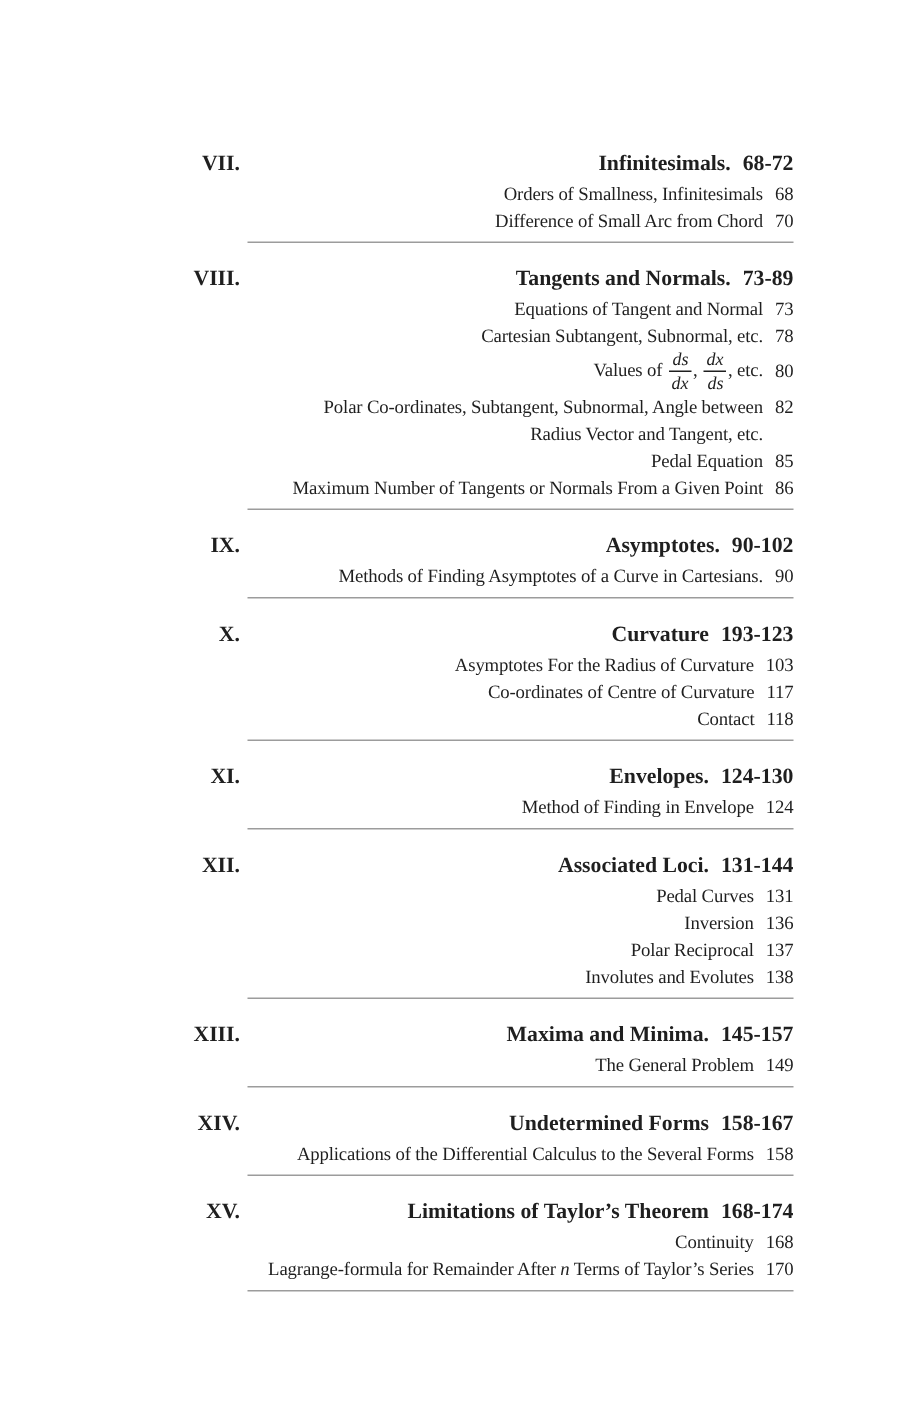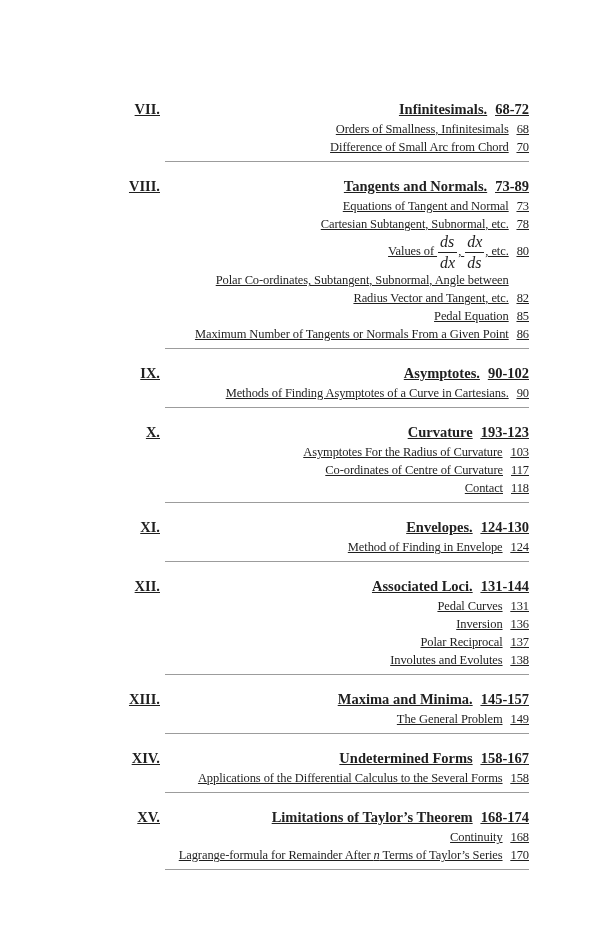--- a/index.html
+++ b/index.html
@@ -43,39 +43,38 @@
   .title {
     flex: 1 1 auto;
     padding-left: 5px;
     min-width: 0;
   }
   .page {
     flex: 0 0 auto;
     text-align: right;
     padding-left: 8px;
     white-space: nowrap;
-    text-decoration: underline;
   }
   .row.bottom {
-    align-items: flex-end;
+    align-items: flex-start;
   }
   .title .line {
     display: block;
   }
   .rule {
     height: 1px;
     background: var(--rule-color, #9c9c9c);
     margin: 5px 0 0 57px;
   }
   .frac {
     display: inline-block;
     vertical-align: middle;
-    text-align: left;
+    text-align: right;
     font-style: italic;
-    font-size: 16px;
+    font-size: 12px;
     line-height: 1.1;
     letter-spacing: 0;
     margin: 0 1px;
   }
   .frac .fnum {
     display: block;
     padding: 0 2px 1px 2px;
     border-bottom: 1px solid var(--text-color, #1f1f1f);
   }
   .frac .fden {

